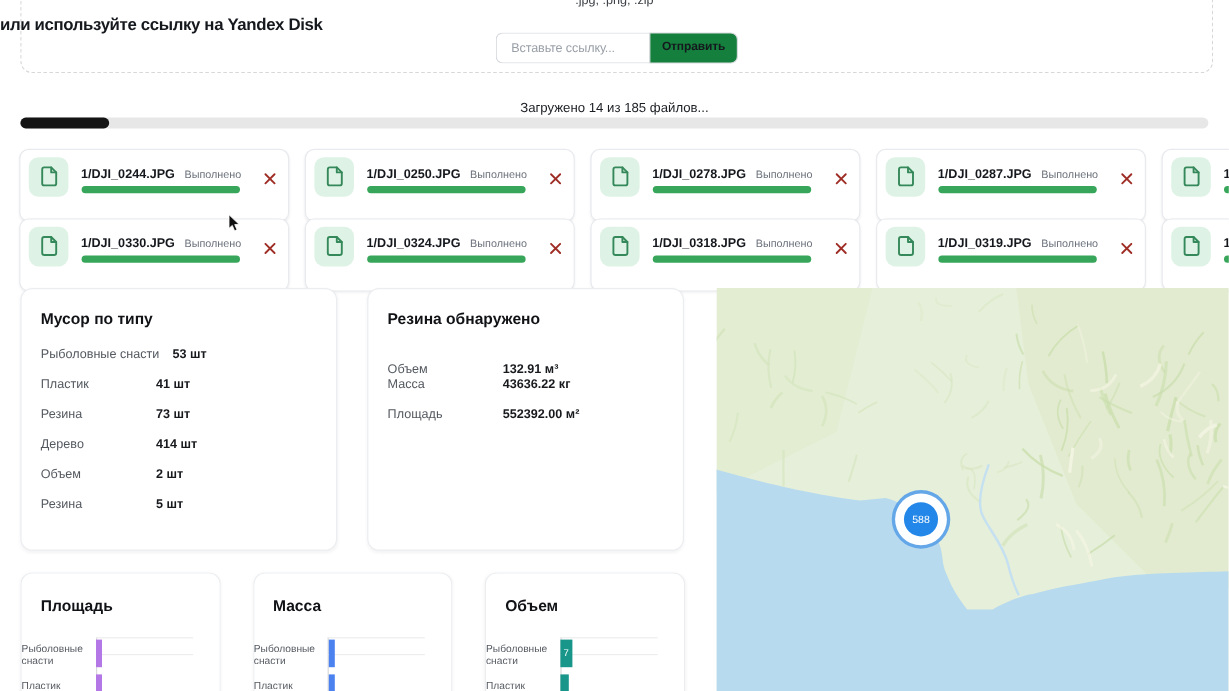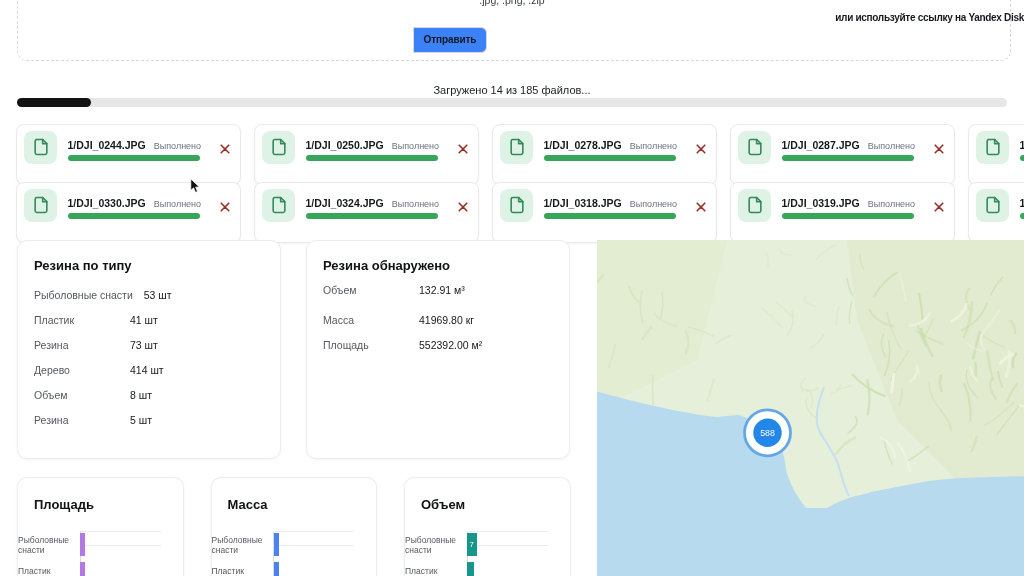--- a/index.html
+++ b/index.html
@@ -1,49 +1,50 @@
 <!DOCTYPE html>
 <html><head><meta charset="utf-8">
 <style>
 * {margin:0;padding:0;box-sizing:border-box}
 html,body {width:1024px;height:576px;overflow:hidden;background:#fff;font-family:"Liberation Sans",sans-serif;position:relative}
 .dropzone {position:absolute;left:17px;top:-46px;width:994px;height:107px;border:1.5px dashed #d8d8d8;border-radius:10px}
 .t1 {position:absolute;left:0;top:-6px;z-index:2;width:100%;text-align:center;font-size:10.5px;font-weight:500;color:#3c4046}
-.t2 {position:absolute;left:0;top:11.5px;width:100%;text-align:right;font-size:10px;letter-spacing:-0.3px;font-weight:700;color:#15181d}
+.t2 {position:absolute;left:0;top:11.5px;width:100%;text-align:left;font-size:14px;letter-spacing:-0.3px;font-weight:700;color:#15181d}
 .igroup {position:absolute;left:413px;top:27px;height:26px;display:flex}
 .inp {width:128px;height:26px;border:1px solid #d6d9dd;border-right:none;border-radius:6px 0 0 6px;background:#fff;font-size:10.5px;color:#9aa0a8;line-height:24px;padding-left:12px;letter-spacing:-0.1px}
-.btn {width:74px;height:26px;border:1px solid #d6d9dd;border-radius:0 6px 6px 0;background:#3b82f6;font-size:10px;letter-spacing:-0.1px;font-weight:700;color:#15181d;text-align:center;line-height:24px}
+.btn {width:74px;height:26px;border:1px solid #d6d9dd;border-radius:0 6px 6px 0;background:#15803d;font-size:10px;letter-spacing:-0.1px;font-weight:700;color:#15181d;text-align:center;line-height:24px}
 .loadtxt {position:absolute;left:0;top:84px;width:1024px;text-align:center;font-size:11px;font-weight:500;color:#1b1e23}
 .pbar {position:absolute;left:17px;top:98px;width:990px;height:9px;background:#e7e7e7;border-radius:5px}
 .pfill {width:74px;height:9px;background:#141414;border-radius:5px}
 .fc {position:absolute;width:225px;height:61px;background:#fff;border:1px solid #e8eaee;border-radius:8px;box-shadow:0 1px 2px rgba(16,24,40,.05)}
 .fib {position:absolute;left:7px;top:5.5px;width:33px;height:33px;background:#def3e6;border-radius:8px;display:flex;align-items:center;justify-content:center}
 .fn {position:absolute;left:50.5px;top:14.2px;font-size:10.5px;font-weight:700;color:#15181d;white-space:nowrap}
 .st {font-size:9px;font-weight:400;color:#6c727c;margin-left:8px}
 .fp {position:absolute;left:51px;top:30px;width:132px;height:6px;background:#38a65a;border-radius:3px}
 .fx {position:absolute;left:203px;top:19px}
 .scard {position:absolute;top:240px;width:264px;height:219px;background:#fff;border:1px solid #ebedf0;border-radius:10px;box-shadow:0 1px 3px rgba(16,24,40,.05)}
 .sct {position:absolute;left:16px;top:17px;font-size:13px;font-weight:700;color:#101216}
 .srow {position:absolute;left:16px;font-size:10.5px;white-space:nowrap}
 .sl {display:inline-block;min-width:85px;margin-right:11px;color:#545960}
-.sv {color:#17191d;font-weight:400}
+.sv {color:#17191d;font-weight:700}
 .cc {position:absolute;top:477px;width:166.5px;height:120px;background:#fff;border:1px solid #ebedf0;border-radius:10px 10px 0 0;border-bottom:none;box-shadow:0 1px 3px rgba(16,24,40,.05)}
 .ct {position:absolute;left:16px;top:19px;font-size:13px;font-weight:700;color:#101216}
 .axis {position:absolute;left:61.5px;top:52.5px;width:1px;height:80px;background:#d9d9d9}
 .grid {position:absolute;left:61.5px;width:81px;height:1px;background:#ededed}
 .clab {position:absolute;left:0;width:56.5px;text-align:left;font-size:8.5px;line-height:9.5px;color:#545960}
 .cbar {position:absolute;left:62px}
 .binlab {display:block;font-size:8px;color:#fff;text-align:center;margin-top:7px}
 .mapbox {position:absolute;left:597px;top:239.5px;width:427px;height:337px;overflow:hidden}
 </style></head>
 <body>
 <div class="dropzone"></div>
 <div class="t1">.jpg, .png, .zip</div>
 <div class="t2">или используйте ссылку на Yandex Disk</div>
 <div class="igroup">
+    <div class="inp">Вставьте ссылку...</div>
     <div class="btn">Отправить</div>
   </div>
 <div class="loadtxt">Загружено 14 из 185 файлов...</div>
 <div class="pbar">
     <div class="pfill"></div>
   </div>
 <div class="fc" style="left:16px;top:124px">
 <div class="fib">
       <svg width="20" height="20" viewBox="0 0 24 24" fill="none" stroke="#35885a" stroke-width="1.9" stroke-linecap="round" stroke-linejoin="round">
         <path d="M14 3H7a2 2 0 0 0-2 2v14a2 2 0 0 0 2 2h10a2 2 0 0 0 2-2V8z"></path>
@@ -163,32 +164,32 @@
       <svg width="20" height="20" viewBox="0 0 24 24" fill="none" stroke="#35885a" stroke-width="1.9" stroke-linecap="round" stroke-linejoin="round">
         <path d="M14 3H7a2 2 0 0 0-2 2v14a2 2 0 0 0 2 2h10a2 2 0 0 0 2-2V8z"></path>
         <path d="M14 3v5h5"></path>
       </svg>
     </div>
 <div class="fn">1/DJI_0320.JPG</div>
 <div class="fp"></div>
 
 </div>
 <div class="scard" style="left:17px">
-<div class="sct">Резина по типу</div>
+<div class="sct">Мусор по типу</div>
 <div class="srow" style="top:47.5px"><span class="sl">Рыболовные снасти</span><span class="sv">53 шт</span></div>
 <div class="srow" style="top:72.6px"><span class="sl">Пластик</span><span class="sv">41 шт</span></div>
 <div class="srow" style="top:97.7px"><span class="sl">Резина</span><span class="sv">73 шт</span></div>
 <div class="srow" style="top:122.80000000000001px"><span class="sl">Дерево</span><span class="sv">414 шт</span></div>
-<div class="srow" style="top:147.9px"><span class="sl">Объем</span><span class="sv">8 шт</span></div>
+<div class="srow" style="top:147.9px"><span class="sl">Объем</span><span class="sv">2 шт</span></div>
 <div class="srow" style="top:173.0px"><span class="sl">Резина</span><span class="sv">5 шт</span></div>
 </div>
 <div class="scard" style="left:306px">
 <div class="sct">Резина обнаружено</div>
-<div class="srow" style="top:43px"><span class="sl">Объем</span><span class="sv">132.91 м³</span></div>
-<div class="srow" style="top:72.6px"><span class="sl">Масса</span><span class="sv">41969.80 кг</span></div>
+<div class="srow" style="top:61px"><span class="sl">Объем</span><span class="sv">132.91 м³</span></div>
+<div class="srow" style="top:72.6px"><span class="sl">Масса</span><span class="sv">43636.22 кг</span></div>
 <div class="srow" style="top:97.7px"><span class="sl">Площадь</span><span class="sv">552392.00 м²</span></div>
 </div>
 <div class="cc" style="left:17px">
 <div class="ct">Площадь</div>
 <div class="axis"></div>
 <div class="grid" style="top:52.5px"></div>
 <div class="grid" style="top:66.5px"></div>
 <div class="clab" style="top:58px">Рыболовные<br>снасти</div>
 <div class="cbar" style="top:55px;width:5px;height:22.5px;background:#b377e6"></div>
 <div class="clab" style="top:89px">Пластик</div>

